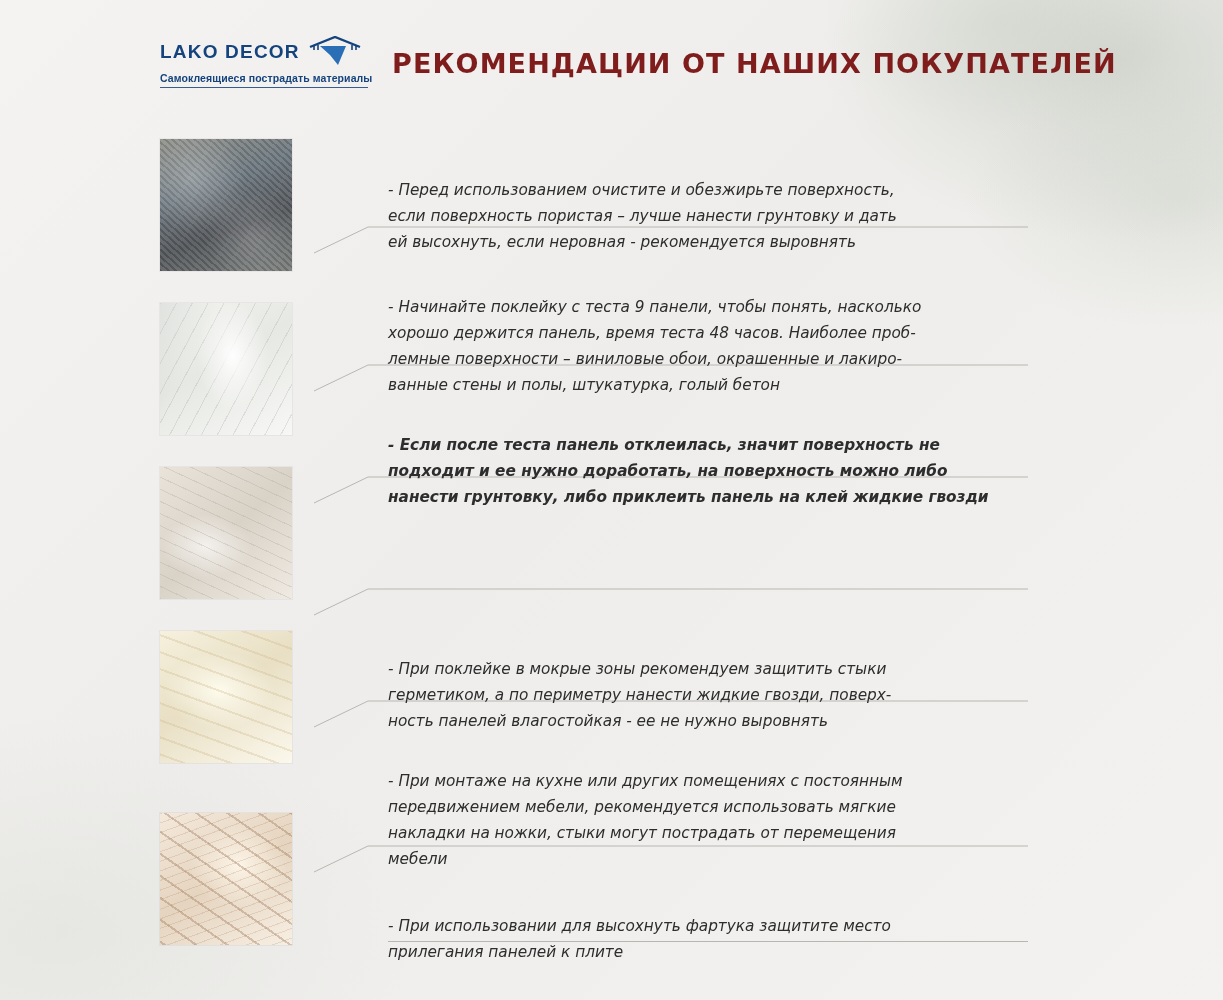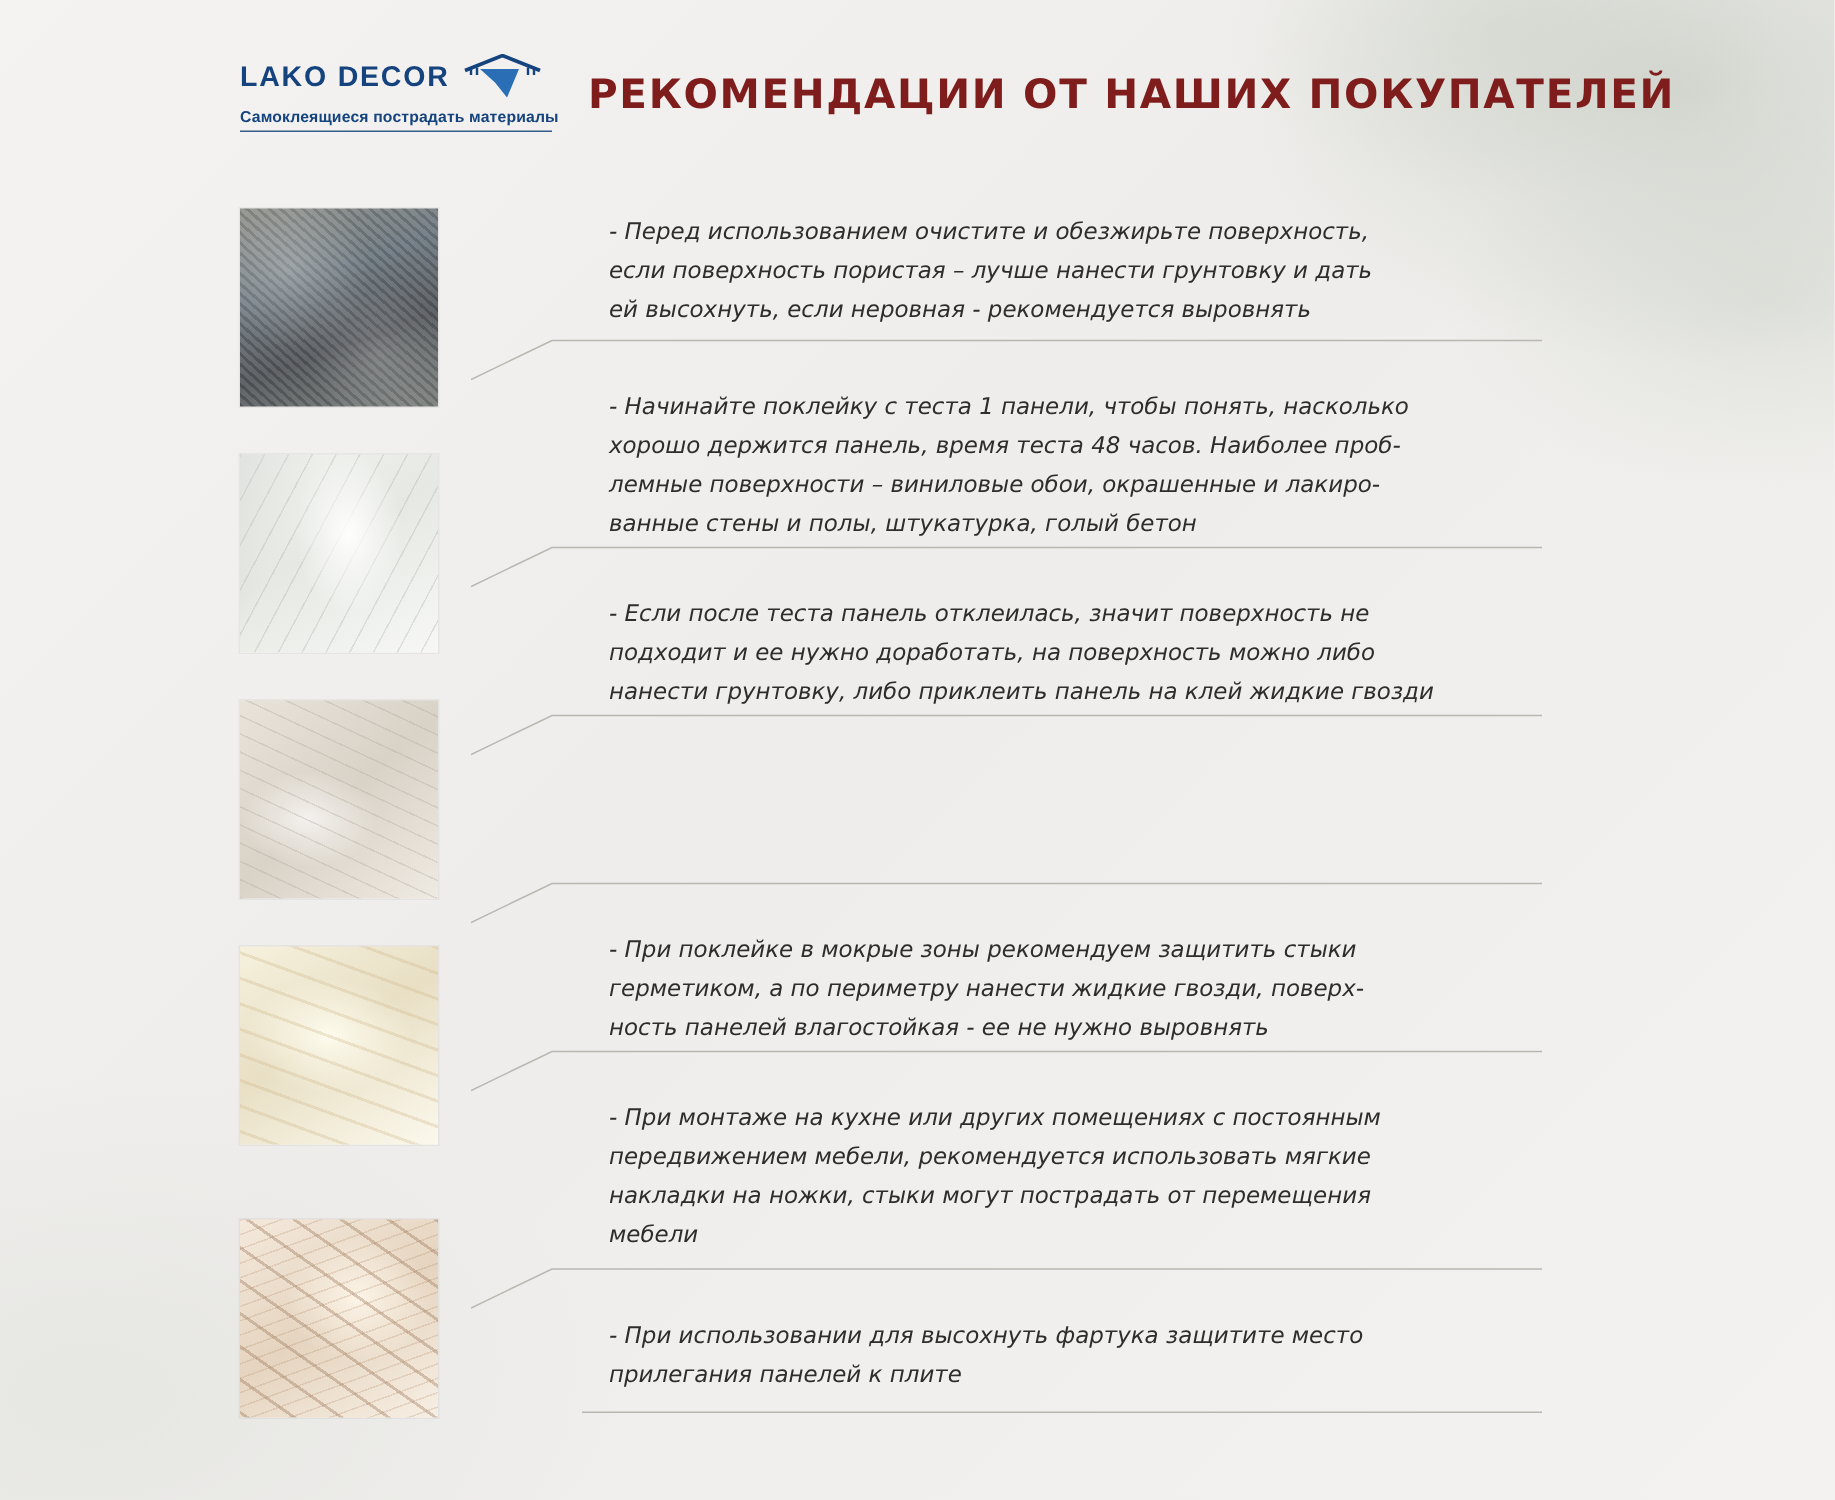--- a/index.html
+++ b/index.html
@@ -78,29 +78,30 @@
   }
   .sw5{top:813px;background:
       repeating-linear-gradient(215deg, rgba(150,110,80,.35) 0 2px, rgba(255,255,255,0) 2px 18px),
       repeating-linear-gradient(160deg, rgba(170,130,95,.22) 0 1px, rgba(255,255,255,0) 1px 9px),
       radial-gradient(ellipse 70px 60px at 60% 40%, rgba(255,248,236,.9) 0%, rgba(255,255,255,0) 70%),
       linear-gradient(150deg,#f4e9dc 0%,#e5d4bf 50%,#f7efe4 100%);
   }
 
   
   .tip{
-    position:absolute;left:406px;width:640px;
+    position:absolute;left:388px;width:640px;
     font-family:"DejaVu Sans", sans-serif;
     font-size:15.3px;line-height:26px;color:#2d2d2d;
     font-style:italic;
     white-space:pre-line;
+    margin-top:36px;
   }
   .t1{top:141px;}
   .t2{top:258px;}
-  .t3{top:396px;}
+  .t3{top:396px;font-weight:bold;}
   .t4{top:508px;}
   .t5{top:620px;}
   .t6{top:732px;}
   .t7{top:877px;}
 
   
   .sep{position:absolute;height:1px;background:#b9b6b1;}
   
   .conn{position:absolute;pointer-events:none;}
   .conn svg{display:block;}
@@ -166,21 +167,21 @@
   <div class="conn" style="left:314px;top:845px;">
     <svg width="714" height="28" aria-hidden="true">
       <path d="M0 27 L54 1 L714 1" fill="none" stroke="#b9b6b1" stroke-width="1"></path>
     </svg>
   </div>
   <div class="sep" style="left:388px;top:941px;width:640px;"></div>
 
   <div class="tip t1">- Перед использованием очистите и обезжирьте поверхность,
 если поверхность пористая – лучше нанести грунтовку и дать
 ей высохнуть, если неровная - рекомендуется выровнять</div>
-  <div class="tip t2">- Начинайте поклейку с теста 1 панели, чтобы понять, насколько
+  <div class="tip t2">- Начинайте поклейку с теста 9 панели, чтобы понять, насколько
 хорошо держится панель, время теста 48 часов. Наиболее проб-
 лемные поверхности – виниловые обои, окрашенные и лакиро-
 ванные стены и полы, штукатурка, голый бетон</div>
   <div class="tip t3">- Если после теста панель отклеилась, значит поверхность не
 подходит и ее нужно доработать, на поверхность можно либо
 нанести грунтовку, либо приклеить панель на клей жидкие гвозди</div>
   <div class="tip t5">- При поклейке в мокрые зоны рекомендуем защитить стыки
 герметиком, а по периметру нанести жидкие гвозди, поверх-
 ность панелей влагостойкая - ее не нужно выровнять</div>
   <div class="tip t6">- При монтаже на кухне или других помещениях с постоянным

